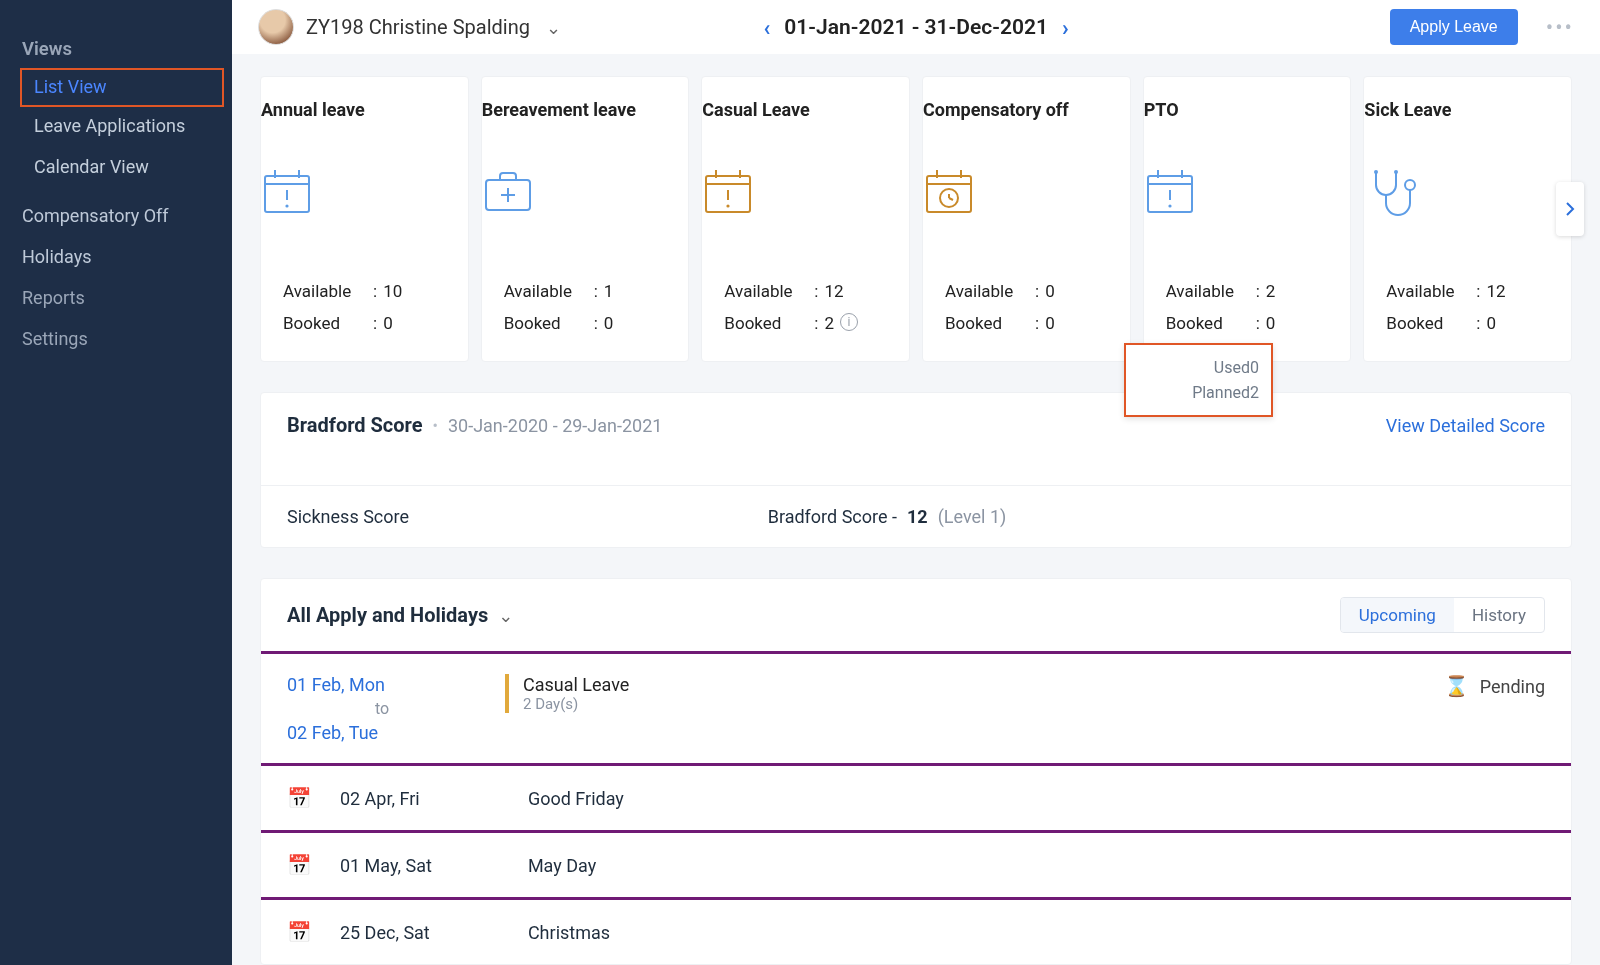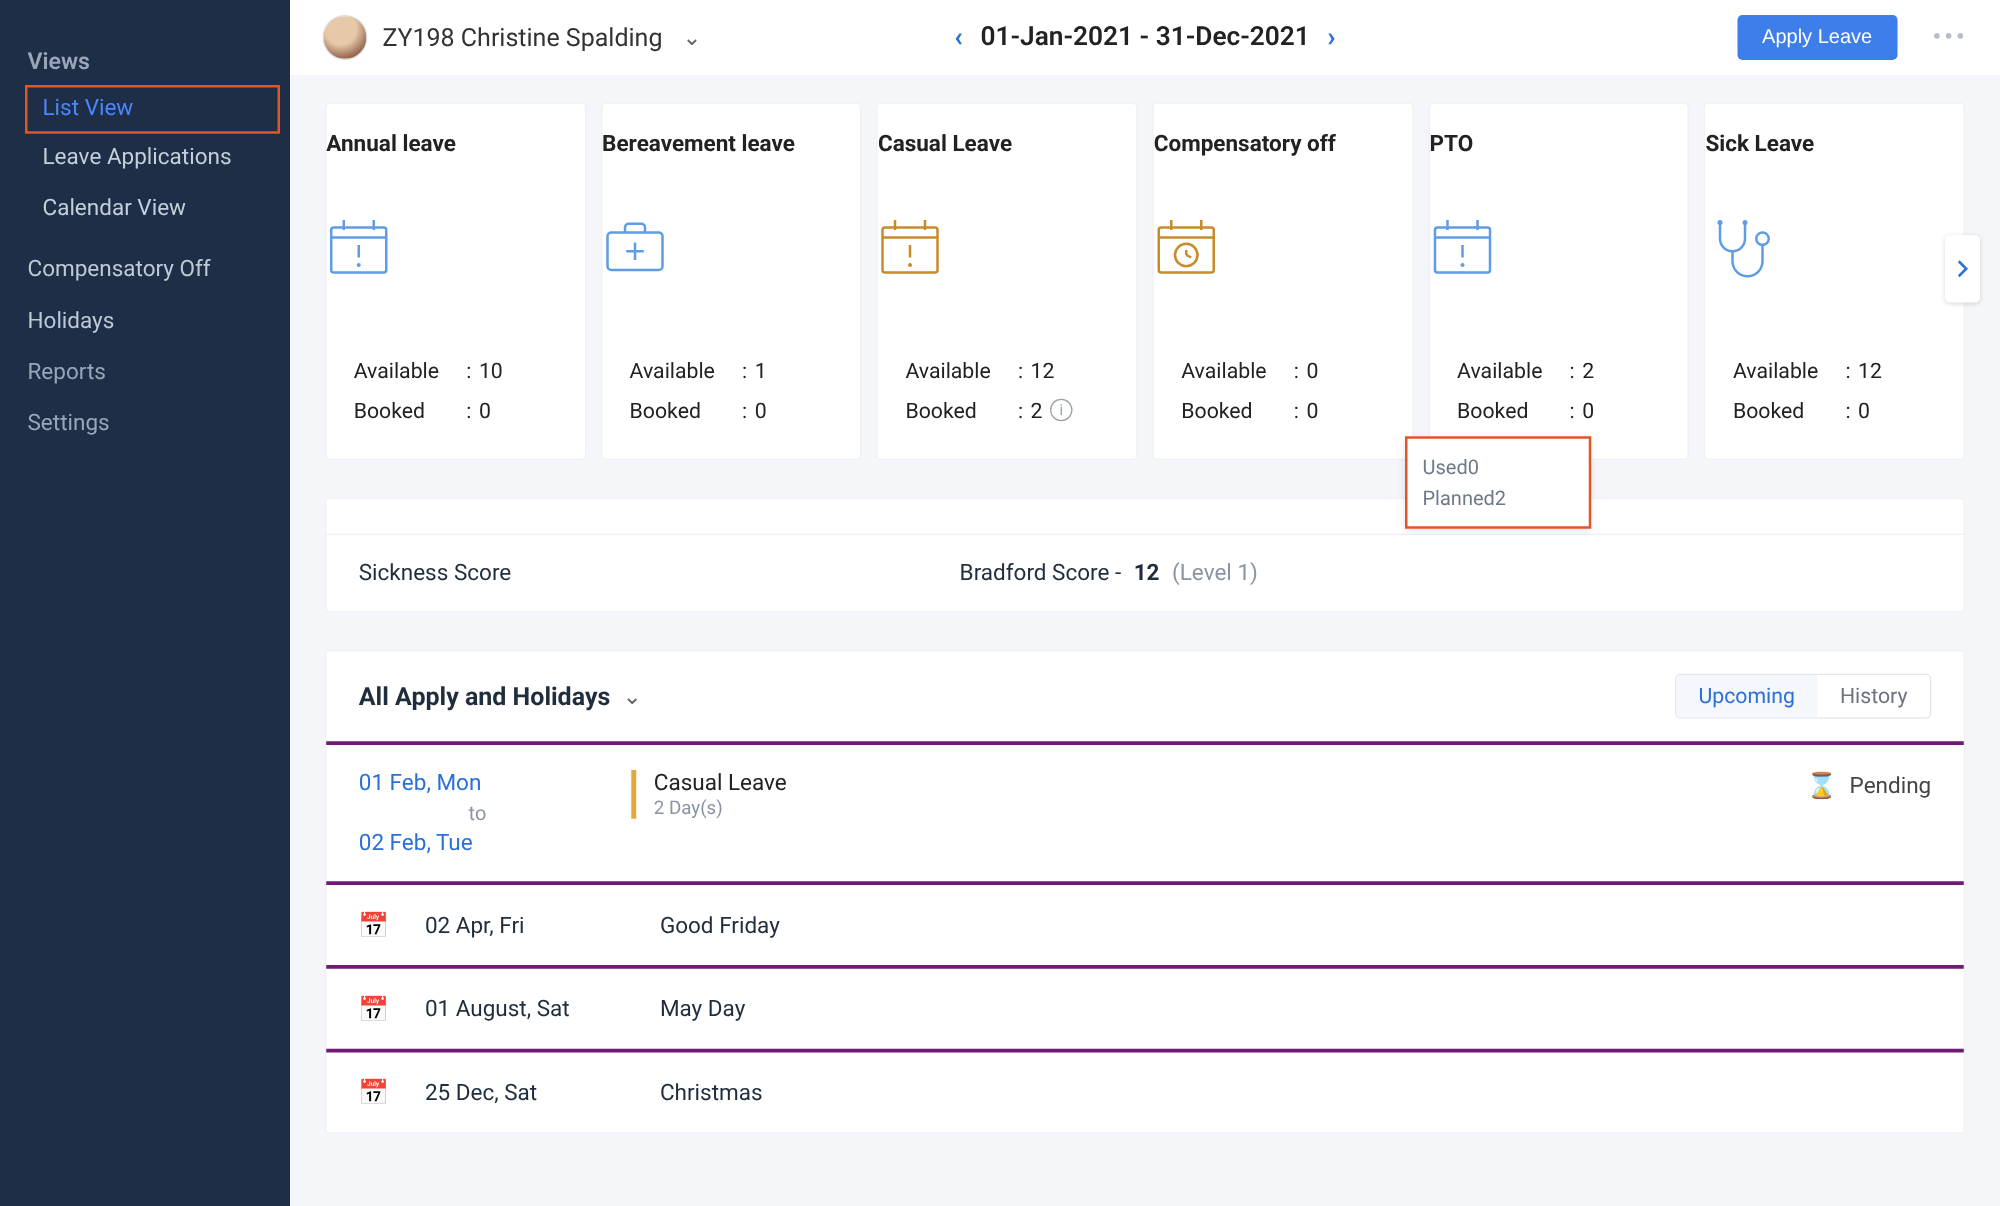--- a/index.html
+++ b/index.html
@@ -159,21 +159,21 @@
     position:absolute;
     top: 289px; left: 892px;
     width: 149px;
     background:#fff;
     border:2px solid #e05626;
     padding:10px 12px 10px 12px;
     box-shadow:0 2px 6px rgba(0,0,0,.12);
     font-size:16px;color:#6f7a88;
     z-index:5;
   }
-  .tooltip-box .row{display:flex;justify-content:flex-start;padding:3px 0;}
+  .tooltip-box .row{display:flex;justify-content:flex-end;padding:3px 0;}
   
   .panel {
     background:#fff;border:1px solid #eef0f3;border-radius:4px;
     margin-top:30px;
   }
   .bradford .hdr {
     display:flex;align-items:center;padding:20px 26px;
   }
   .bradford .hdr .t1{font-size:20px;font-weight:700;}
   .bradford .hdr .dot{color:#b7bec8;margin:0 10px;}
@@ -404,20 +404,26 @@
       </div>
 
       <div class="scroll-next">
         <svg width="10" height="16" viewBox="0 0 10 16">
             <path d="M2 2 L8 8 L2 14" fill="none" stroke="#2b6fdb" stroke-width="2"></path>
           </svg>
       </div>
     </div>
 
     <div class="panel bradford">
+      <div class="hdr">
+        <span class="t1">Bradford Score</span>
+        <span class="dot">•</span>
+        <span class="range">30-Jan-2020 - 29-Jan-2021</span>
+        <span class="link">View Detailed Score</span>
+      </div>
       <div class="body">
         <span>Sickness Score</span>
         <div class="mid">
           <span>Bradford Score -</span>
           <span class="num">12</span>
           <span class="lvl">(Level 1)</span>
         </div>
         <span style="width:180px;"></span>
       </div>
     </div>
@@ -448,21 +454,21 @@
         </div>
       </div>
 
       <div class="row">
         <span class="cal-icon">📅</span>
         <span style="width:160px;">02 Apr, Fri</span>
         <span>Good Friday</span>
       </div>
       <div class="row">
         <span class="cal-icon">📅</span>
-        <span style="width:160px;">01 August, Sat</span>
+        <span style="width:160px;">01 May, Sat</span>
         <span>May Day</span>
       </div>
       <div class="row">
         <span class="cal-icon">📅</span>
         <span style="width:160px;">25 Dec, Sat</span>
         <span>Christmas</span>
       </div>
     </div>
 
     <div class="tooltip-box">

